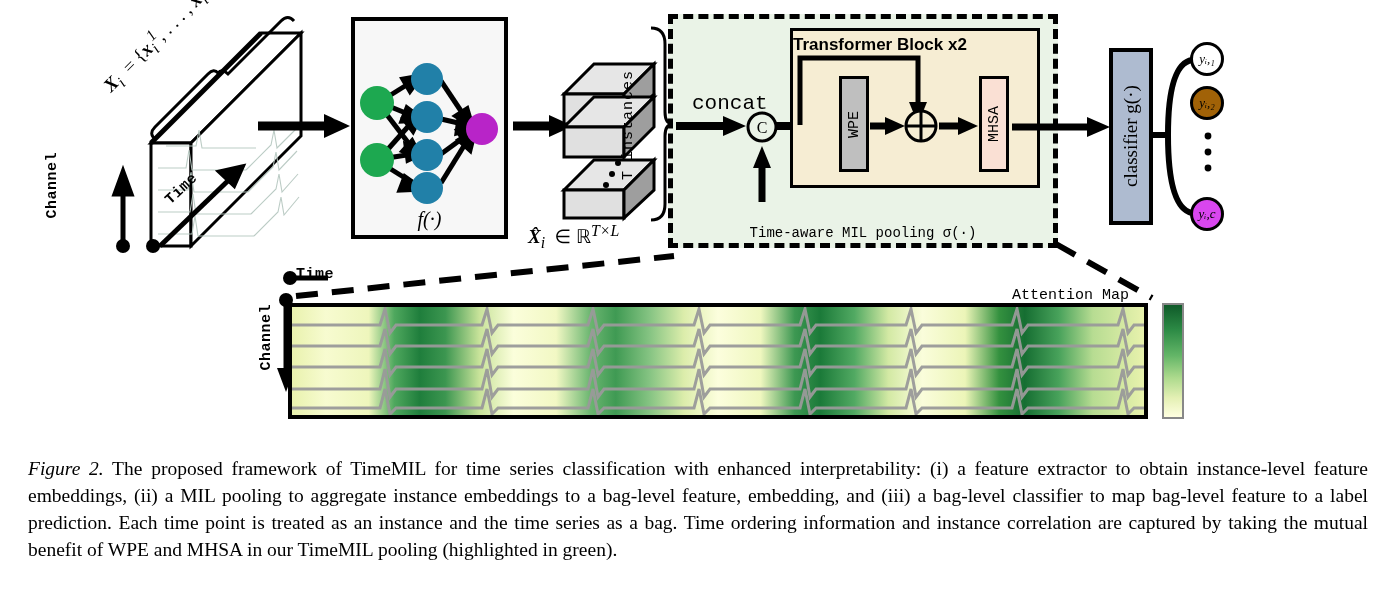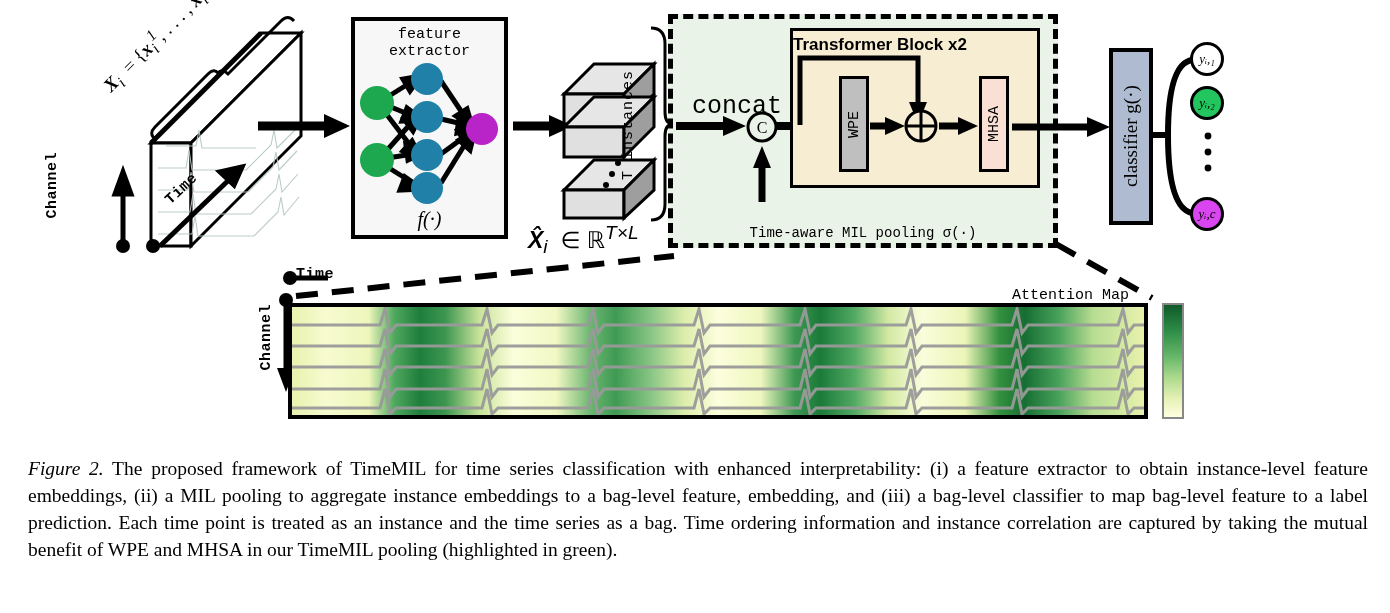--- a/index.html
+++ b/index.html
@@ -14,27 +14,27 @@
   .axis-label{font-family:"Liberation Mono",monospace;font-weight:700;font-size:15px;letter-spacing:.5px;}
 
   
   .fe-box{left:351px;top:17px;width:157px;height:222px;background:#f7f7f7;border:4px solid #000;box-sizing:border-box;}
   .fe-title{position:absolute;left:0;right:0;top:5px;text-align:center;font-family:"Liberation Mono",monospace;font-size:15px;line-height:17px;font-weight:400;}
   .fe-f{position:absolute;left:0;right:0;bottom:4px;text-align:center;font-family:"Liberation Serif",serif;font-style:italic;font-size:20px;}
 
   
   .t-inst{left:620px;top:70px;font-family:"Liberation Mono",monospace;font-size:15px;
           writing-mode:vertical-rl;transform:rotate(180deg);letter-spacing:1px;}
-  .xhat{left:528px;top:222px;font-family:Liberation Sans, sans-serif;font-size:23px;font-style:normal;}
+  .xhat{left:528px;top:222px;font-family:Liberation Serif, serif;font-size:19px;font-style:normal;}
 
   
   .mil{left:668px;top:14px;width:390px;height:234px;background:#eaf3e7;border:5px dashed #000;box-sizing:border-box;}
   .mil-caption{position:absolute;left:0;right:0;bottom:2px;text-align:center;font-family:"Liberation Mono",monospace;font-size:14px;margin-top:48px;}
 
-  .concat-lbl{left:692px;top:92px;font-family:"Liberation Mono",monospace;font-size:25px;}
+  .concat-lbl{left:692px;top:92px;font-family:"Liberation Mono",monospace;font-size:21px;}
   .cls-token{left:702px;top:200px;width:114px;height:30px;background:#ccd6e8;border:3px solid #000;box-sizing:border-box;
              display:flex;align-items:center;justify-content:center;font-family:"Liberation Mono",monospace;font-size:18px;}
 
   
   .tb{left:790px;top:28px;width:250px;height:160px;background:#f6edd3;border:3px solid #000;box-sizing:border-box;}
   .tb-title{position:absolute;left:0;right:0;top:4px;text-align:left;font-family:"Liberation Sans",sans-serif;font-weight:700;font-size:17px;}
   .wpe{left:839px;top:76px;width:30px;height:96px;background:#bfbfbf;border:3px solid #000;box-sizing:border-box;}
   .mhsa{left:979px;top:76px;width:30px;height:96px;background:#fae0d4;border:3px solid #000;box-sizing:border-box;}
   .vlabel{writing-mode:vertical-rl;transform:rotate(180deg);width:100%;height:100%;
           display:flex;align-items:center;justify-content:center;font-family:"Liberation Mono",monospace;font-size:15px;}
@@ -110,24 +110,20 @@
   <div class="abs axis-label" style="left:162px;top:196px;transform:rotate(-43deg);transform-origin:left top;">Time</div>
 
   <div class="abs" style="left:258px;top:112px;">
     <svg width="95" height="28" viewBox="0 0 95 28">
       <line x1="0" y1="14" x2="72" y2="14" stroke="#000" stroke-width="9"></line>
       <polygon points="92,14 66,2 66,26" fill="#000"></polygon>
     </svg>
   </div>
 
   <div class="abs fe-box">
-    <div class="fe-title">
-      <div>feature</div>
-      <div>extractor</div>
-    </div>
     <svg style="position:absolute;left:0;top:38px;" width="149" height="140" viewBox="0 0 149 140">
       <g stroke="#000" stroke-width="5" fill="#000">
         <line x1="26" y1="42" x2="58" y2="22"></line>
           <polygon points="66,17 48,20 55,32"></polygon>
         <line x1="26" y1="44" x2="58" y2="57"></line>
           <polygon points="68,61 52,49 47,62"></polygon>
         <line x1="26" y1="48" x2="58" y2="90"></line>
           <polygon points="66,99 57,82 48,92"></polygon>
         <line x1="26" y1="98" x2="58" y2="62"></line>
           <polygon points="67,54 49,60 58,72"></polygon>
@@ -289,21 +285,21 @@
   </div>
 
   <div class="abs" style="left:1150px;top:50px;">
     <svg width="50" height="175" viewBox="0 0 50 175">
       <path d="M42,10 Q18,14 18,85 Q18,158 42,163" fill="none" stroke="#000" stroke-width="6"></path>
       <path d="M0,85 L20,85" stroke="#000" stroke-width="6"></path>
     </svg>
   </div>
 
   <div class="abs ycirc" style="left:1190px;top:42px;background:#ffffff;">yᵢ,₁</div>
-  <div class="abs ycirc" style="left:1190px;top:86px;background:#22c55e;">yᵢ,₂</div>
+  <div class="abs ycirc" style="left:1190px;top:86px;background:#a16207;">yᵢ,₂</div>
   <div class="abs" style="left:1200px;top:130px;">
     <svg width="16" height="50" viewBox="0 0 16 50">
       <circle cx="8" cy="6" r="3.4" fill="#000"></circle>
       <circle cx="8" cy="22" r="3.4" fill="#000"></circle>
       <circle cx="8" cy="38" r="3.4" fill="#000"></circle>
     </svg>
   </div>
   <div class="abs ycirc" style="left:1190px;top:197px;background:#d946ef;">yᵢ,c</div>
 
   <div class="abs" style="left:286px;top:240px;">

